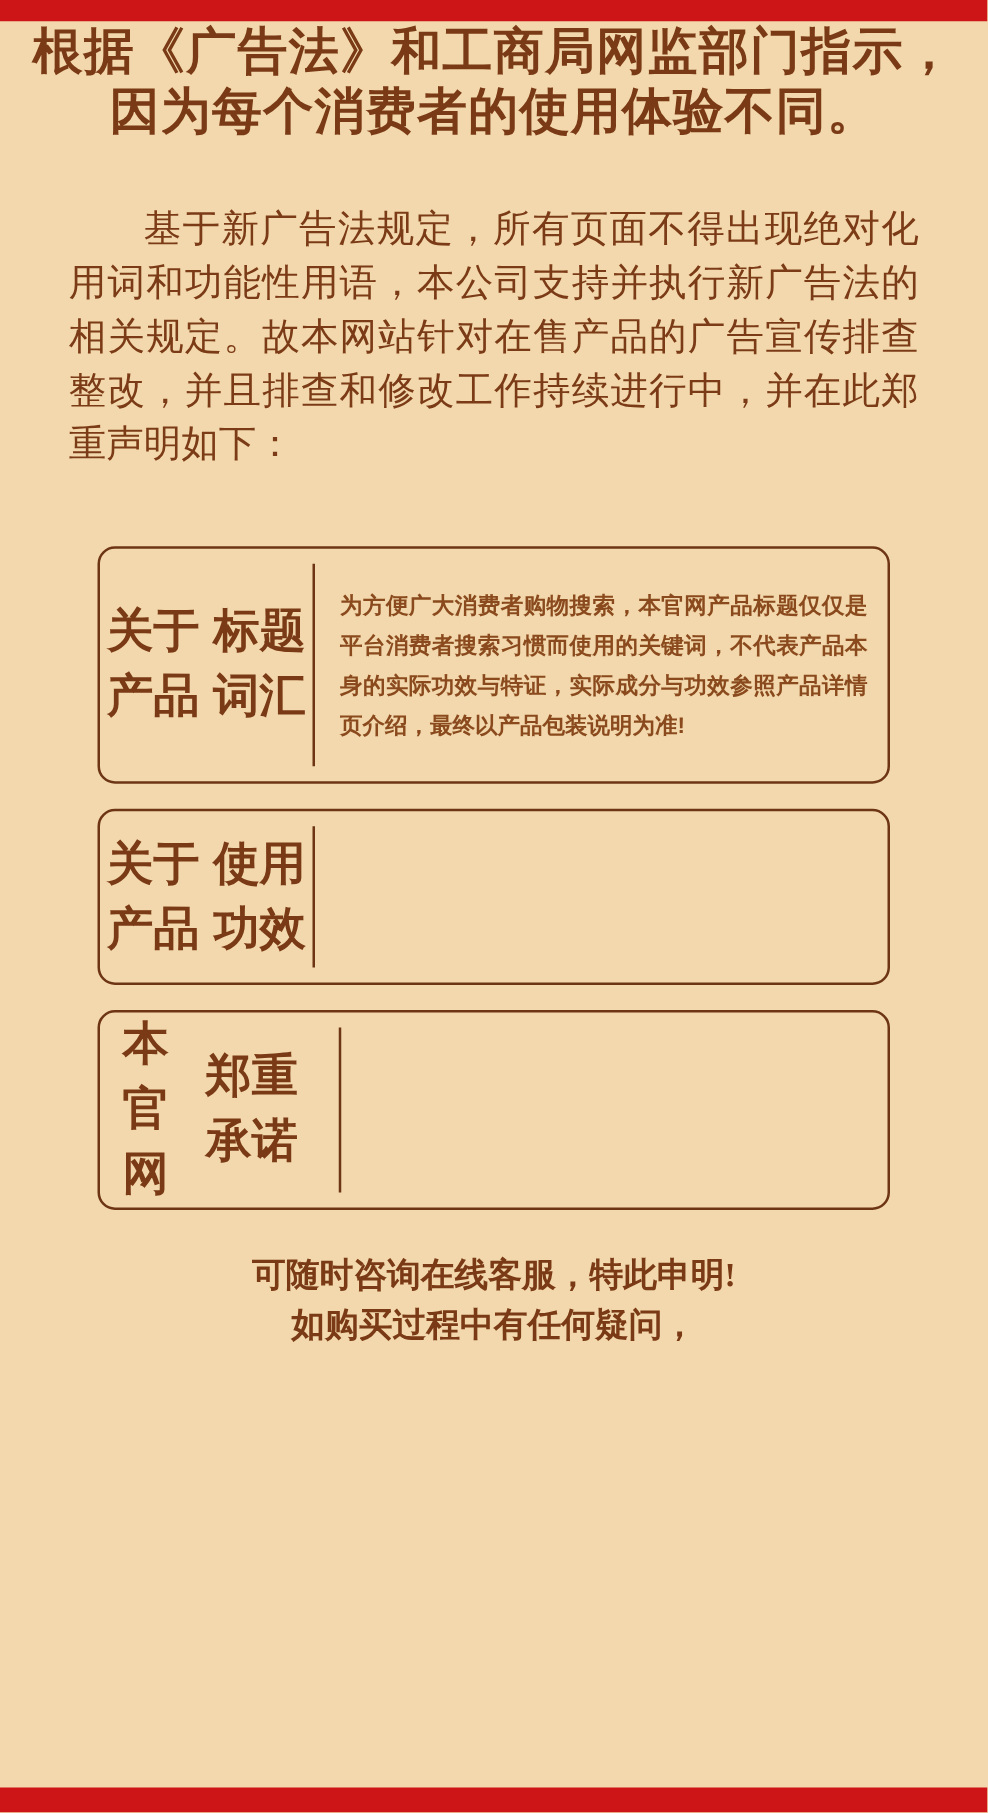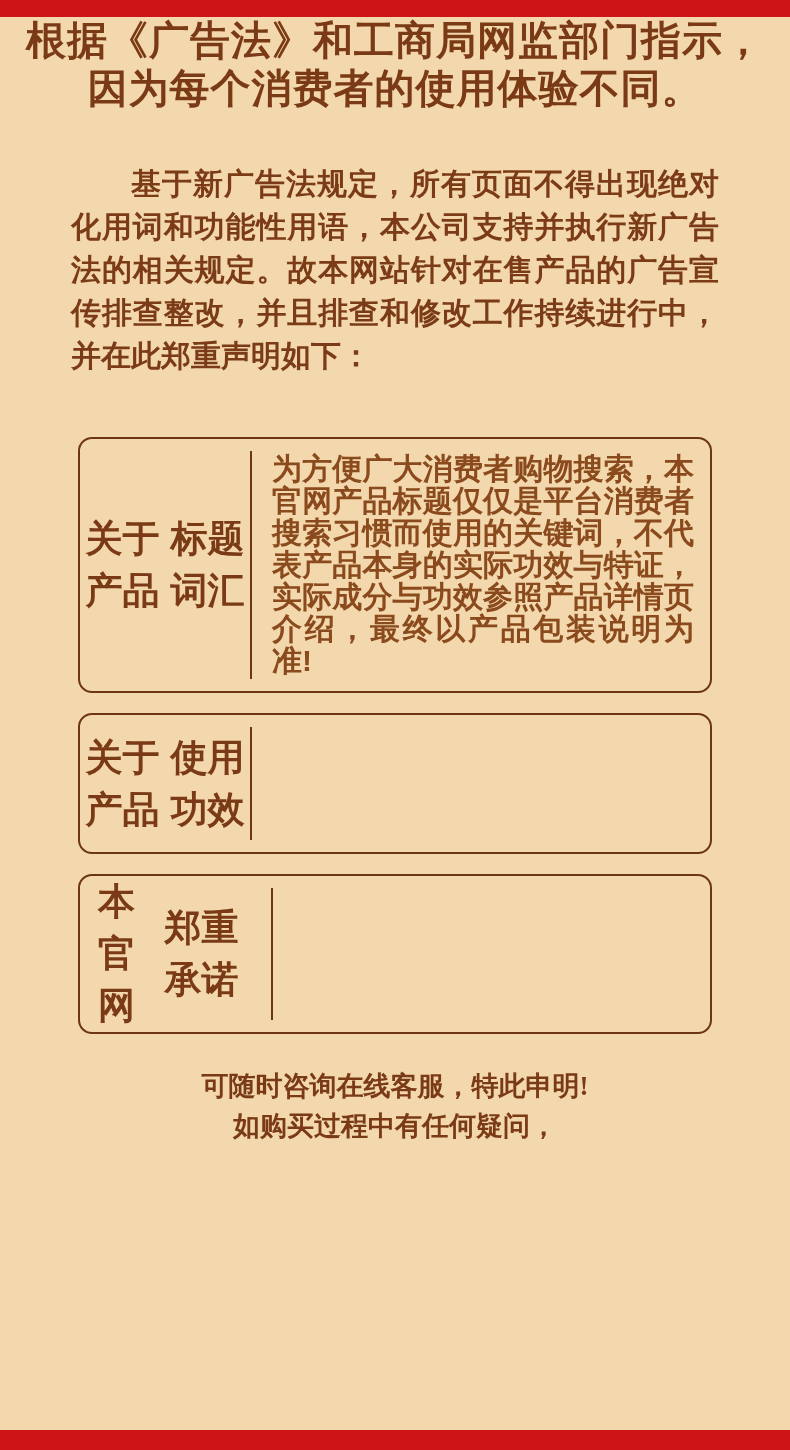--- a/index.html
+++ b/index.html
@@ -25,23 +25,22 @@
   }
 
   .intro {
     color: #7c3b17;
     font-size: 30px;
     line-height: 43px;
     text-align: justify;
     padding: 0 55px;
   }
   .intro p {
-    margin: 16px;
+    margin: 0;
     text-indent: 2em;
-    font-weight: bold;
   }
   .intro p.first { margin-top: 49px; }
   .intro p.second { margin-top: 45px; }
 
   .cards { margin: 60px 78px 0 78px; }
   .card {
     border: 2px solid #6e3514;
     border-radius: 14px;
     display: flex;
     align-items: stretch;
@@ -73,21 +72,21 @@
     margin: 12px 0;
   }
   .card-desc {
     flex: 1;
     display: flex;
     align-items: center;
     padding: 14px 16px 14px 20px;
     font-family: "Liberation Sans", sans-serif;
     font-weight: bold;
     color: #8a4a1d;
-    font-size: 30px;
+    font-size: 18px;
     line-height: 32px;
     text-align: justify;
   }
 
   .footer-block {
     margin-top: 32px;
     text-align: center;
     color: #7b3a16;
     font-weight: bold;
     font-size: 27px;

